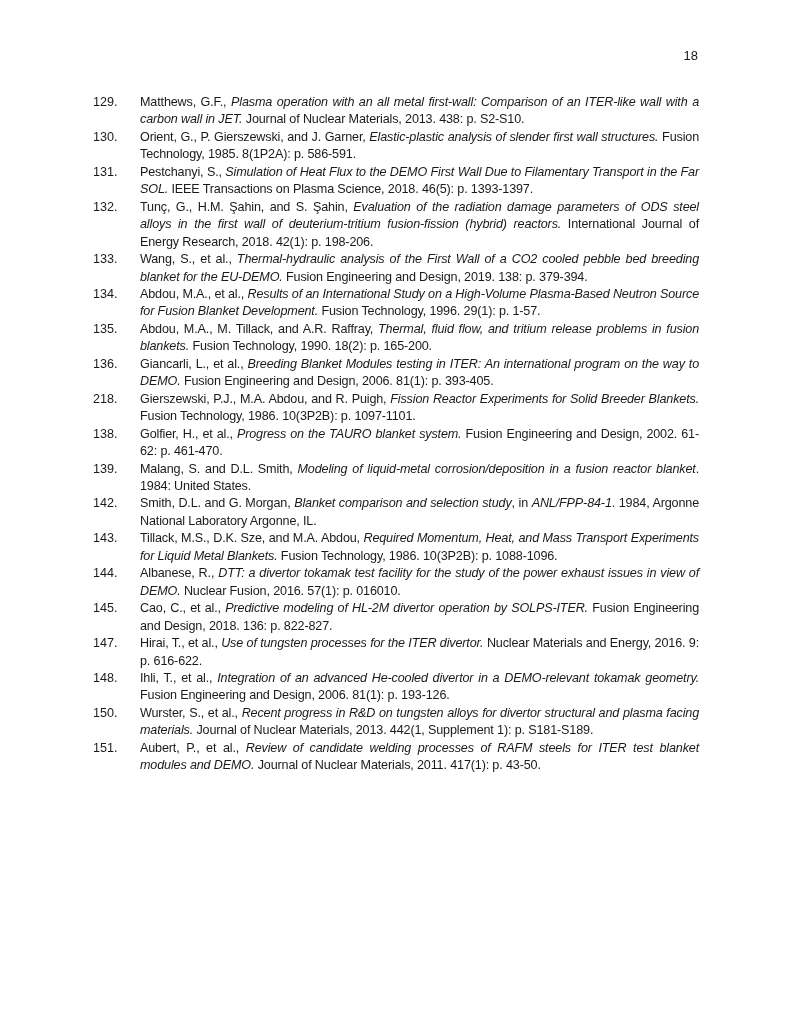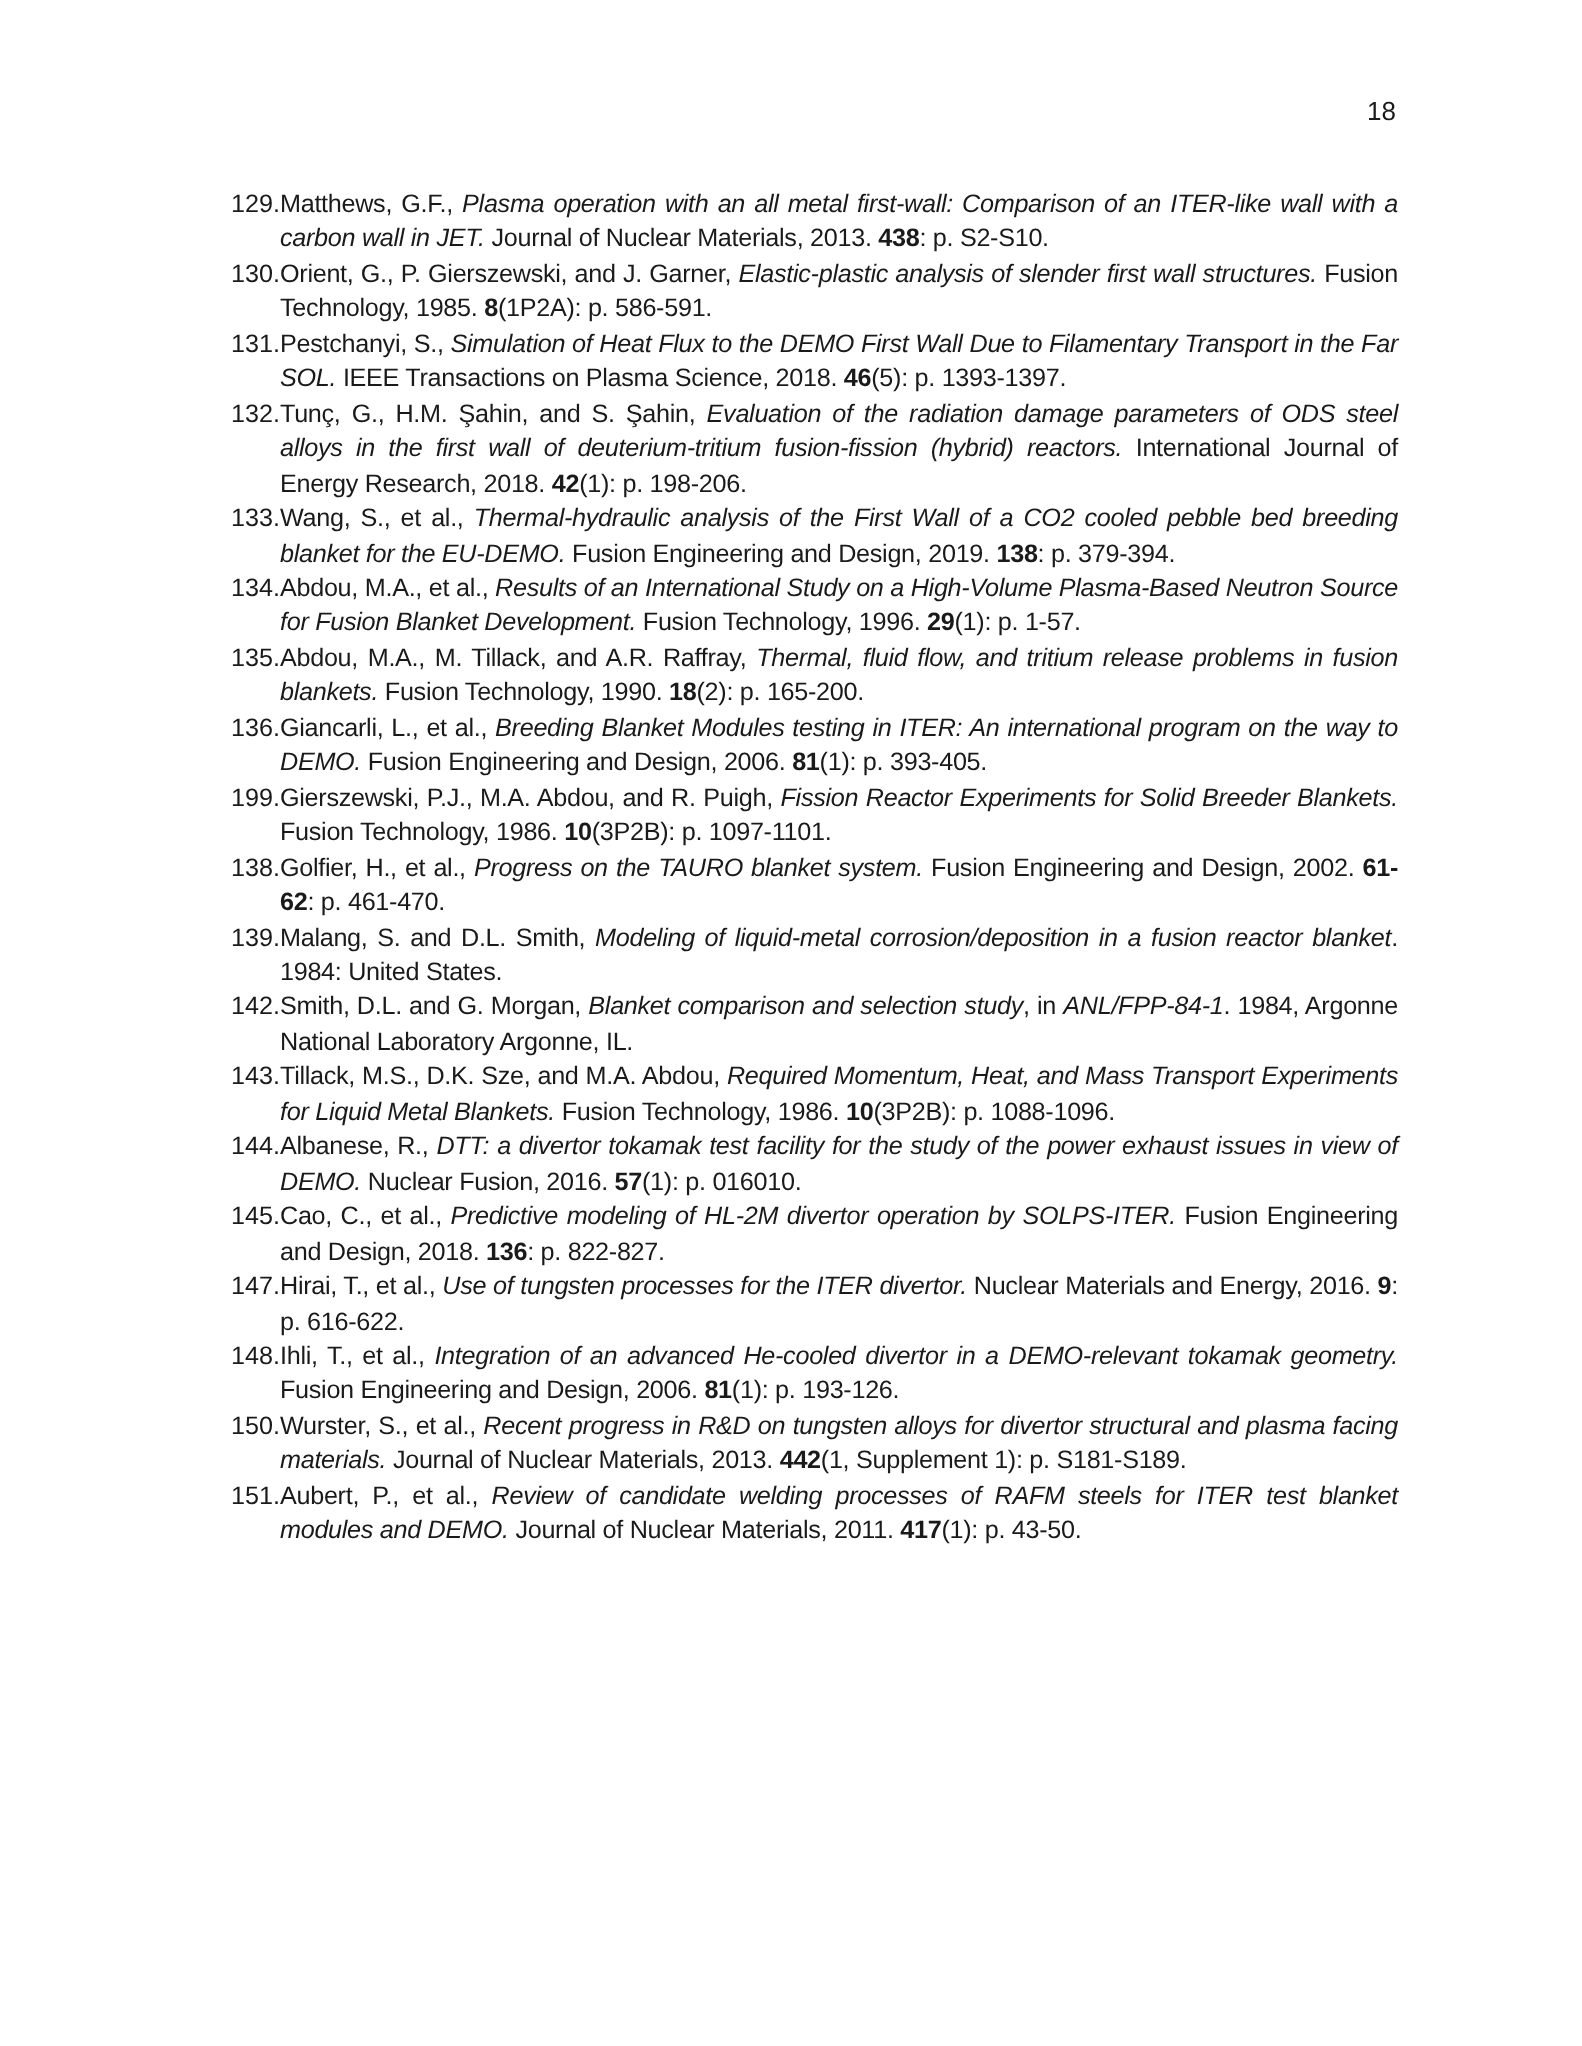--- a/index.html
+++ b/index.html
@@ -1,24 +1,24 @@
 <!DOCTYPE html>
 <html><head>
 <meta charset="utf-8">
 <style>
   html, body { margin: 0; padding: 0; background: #ffffff; }
   body { width: 791px; height: 1023px; position: relative; overflow: hidden;
          font-family: "Liberation Sans", "DejaVu Sans", sans-serif; color: #1a1a1a; }
   .page-number { position: absolute; top: 48px; right: 93px; font-size: 13px; }
   .refs { position: absolute; top: 94px; left: 93px; width: 606px; margin: 0; padding: 0; list-style: none; }
   .ref { display: flex; font-size: 12.6px; line-height: 17.45px; }
-  .ref-num { flex: 0 0 47px; text-align: right; }
+  .ref-num { flex: 0 0 47px; }
   .ref-body { flex: 1; text-align: justify; letter-spacing: -0.15px; }
   .ref-body i { font-style: italic; }
-  .ref-body b { font-weight: bold; }
+  .ref-body b { font-weight: normal; }
 </style>
 </head>
 <body>
 
 <div class="page-number">18</div>
 
 <ol class="refs" id="refs">
     <li class="ref">
       <span class="ref-num">129.</span>
       <span class="ref-body"><span>Matthews, G.F., </span><i>Plasma operation with an all metal first-wall: Comparison of an ITER-like wall with a carbon wall in JET.</i><span> Journal of Nuclear Materials, 2013. </span><b>438</b><span>: p. S2-S10.</span></span>
@@ -45,21 +45,21 @@
     </li>
     <li class="ref">
       <span class="ref-num">135.</span>
       <span class="ref-body"><span>Abdou, M.A., M. Tillack, and A.R. Raffray, </span><i>Thermal, fluid flow, and tritium release problems in fusion blankets.</i><span> Fusion Technology, 1990. </span><b>18</b><span>(2): p. 165-200.</span></span>
     </li>
     <li class="ref">
       <span class="ref-num">136.</span>
       <span class="ref-body"><span>Giancarli, L., et al., </span><i>Breeding Blanket Modules testing in ITER: An international program on the way to DEMO.</i><span> Fusion Engineering and Design, 2006. </span><b>81</b><span>(1): p. 393-405.</span></span>
     </li>
     <li class="ref">
-      <span class="ref-num">199.</span>
+      <span class="ref-num">218.</span>
       <span class="ref-body"><span>Gierszewski, P.J., M.A. Abdou, and R. Puigh, </span><i>Fission Reactor Experiments for Solid Breeder Blankets.</i><span> Fusion Technology, 1986. </span><b>10</b><span>(3P2B): p. 1097-1101.</span></span>
     </li>
     <li class="ref">
       <span class="ref-num">138.</span>
       <span class="ref-body"><span>Golfier, H., et al., </span><i>Progress on the TAURO blanket system.</i><span> Fusion Engineering and Design, 2002. </span><b>61-62</b><span>: p. 461-470.</span></span>
     </li>
     <li class="ref">
       <span class="ref-num">139.</span>
       <span class="ref-body"><span>Malang, S. and D.L. Smith, </span><i>Modeling of liquid-metal corrosion/deposition in a fusion reactor blanket</i><span>. 1984: United States.</span></span>
     </li>

